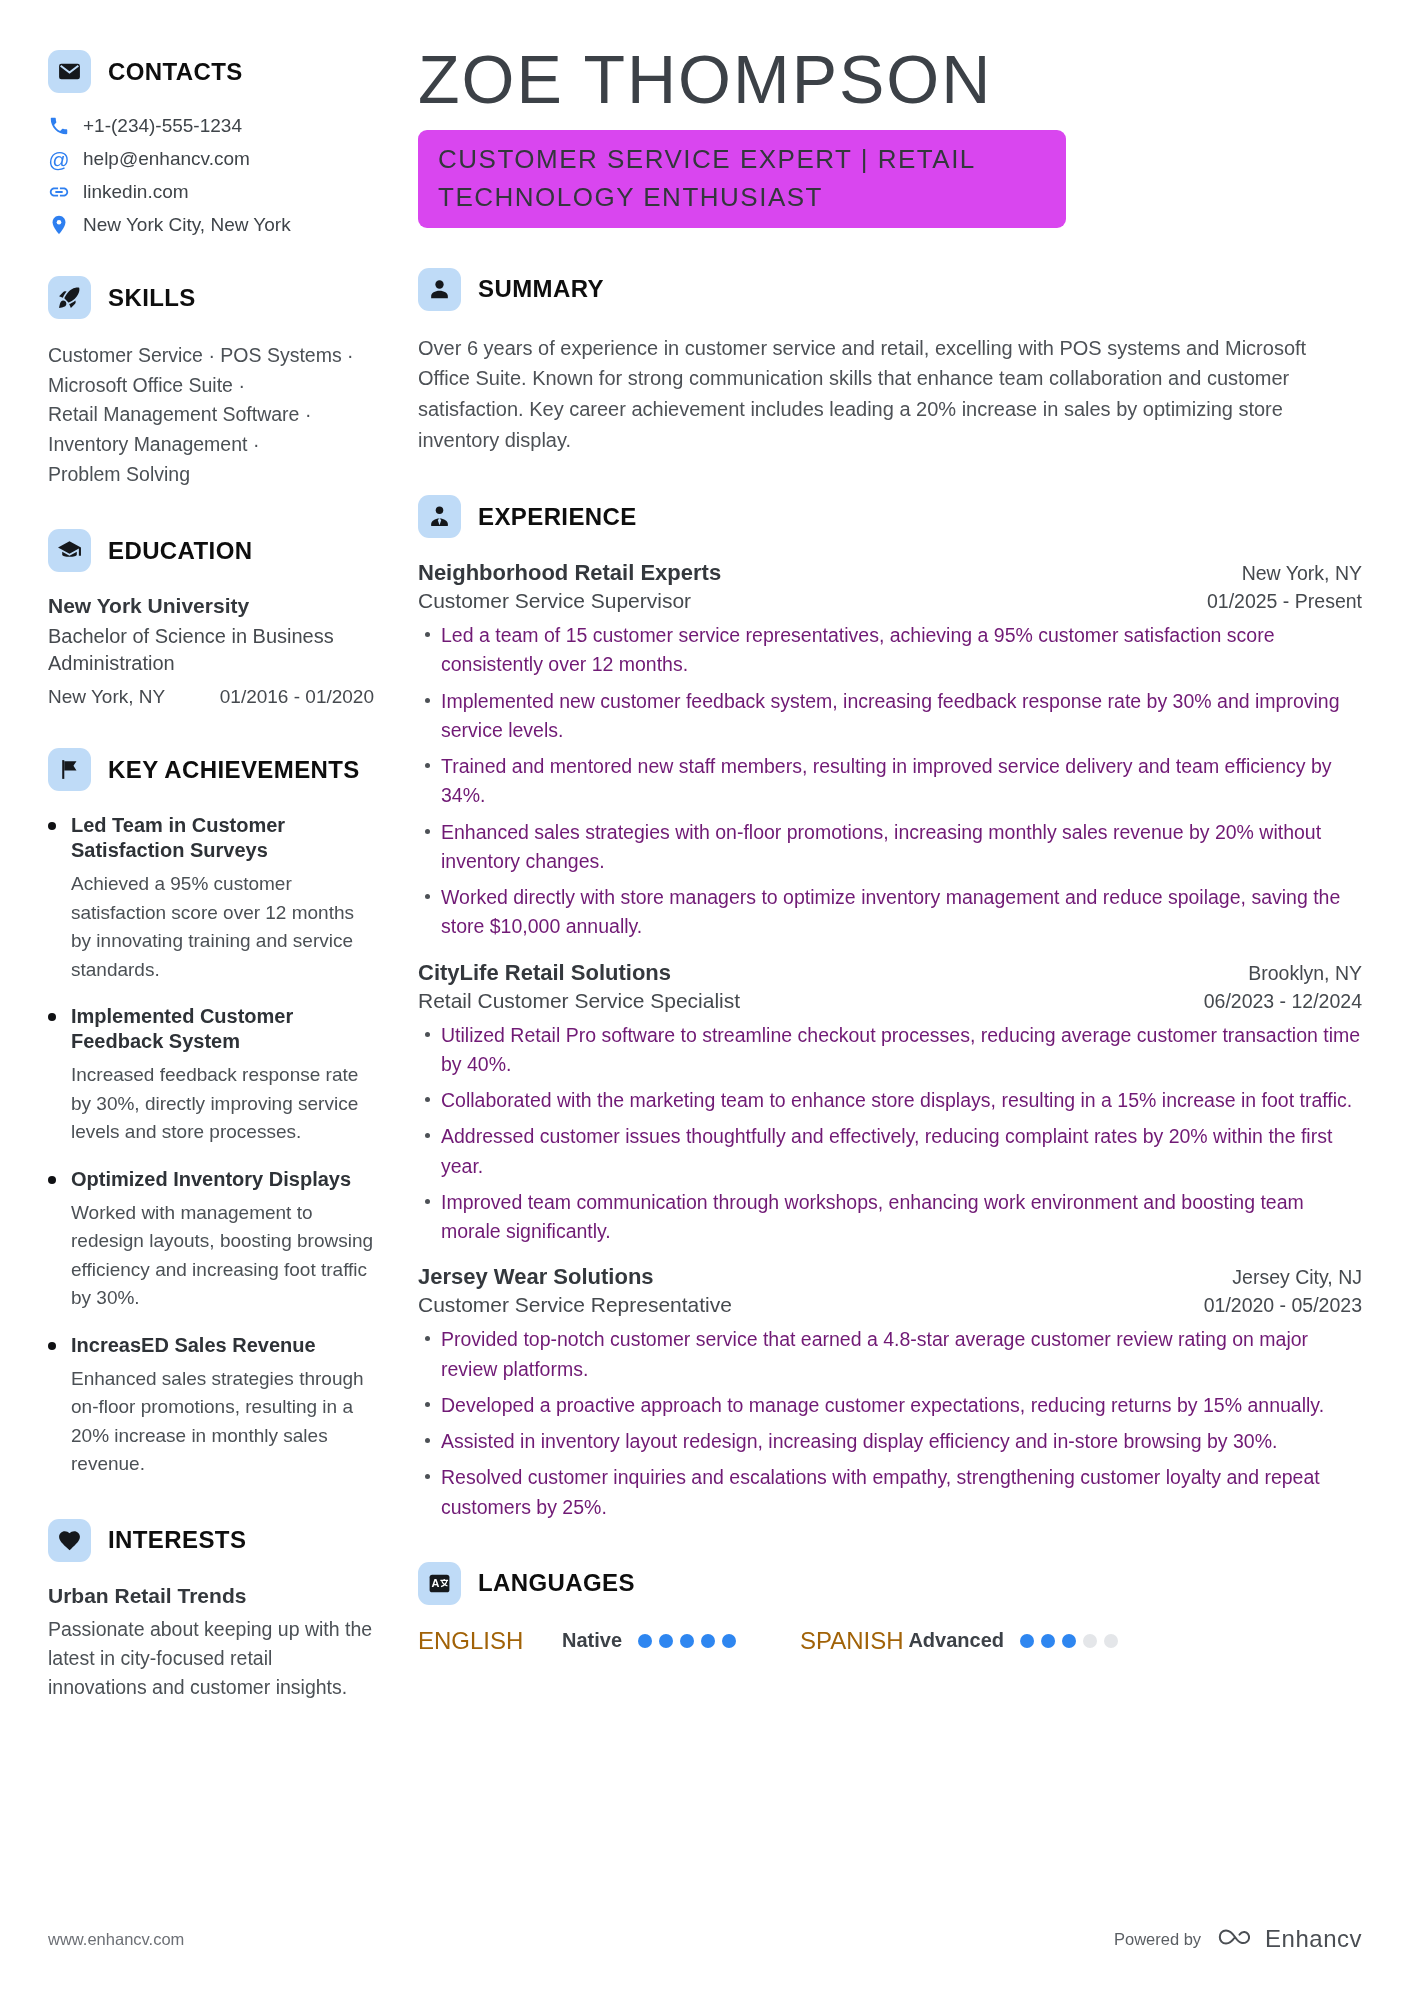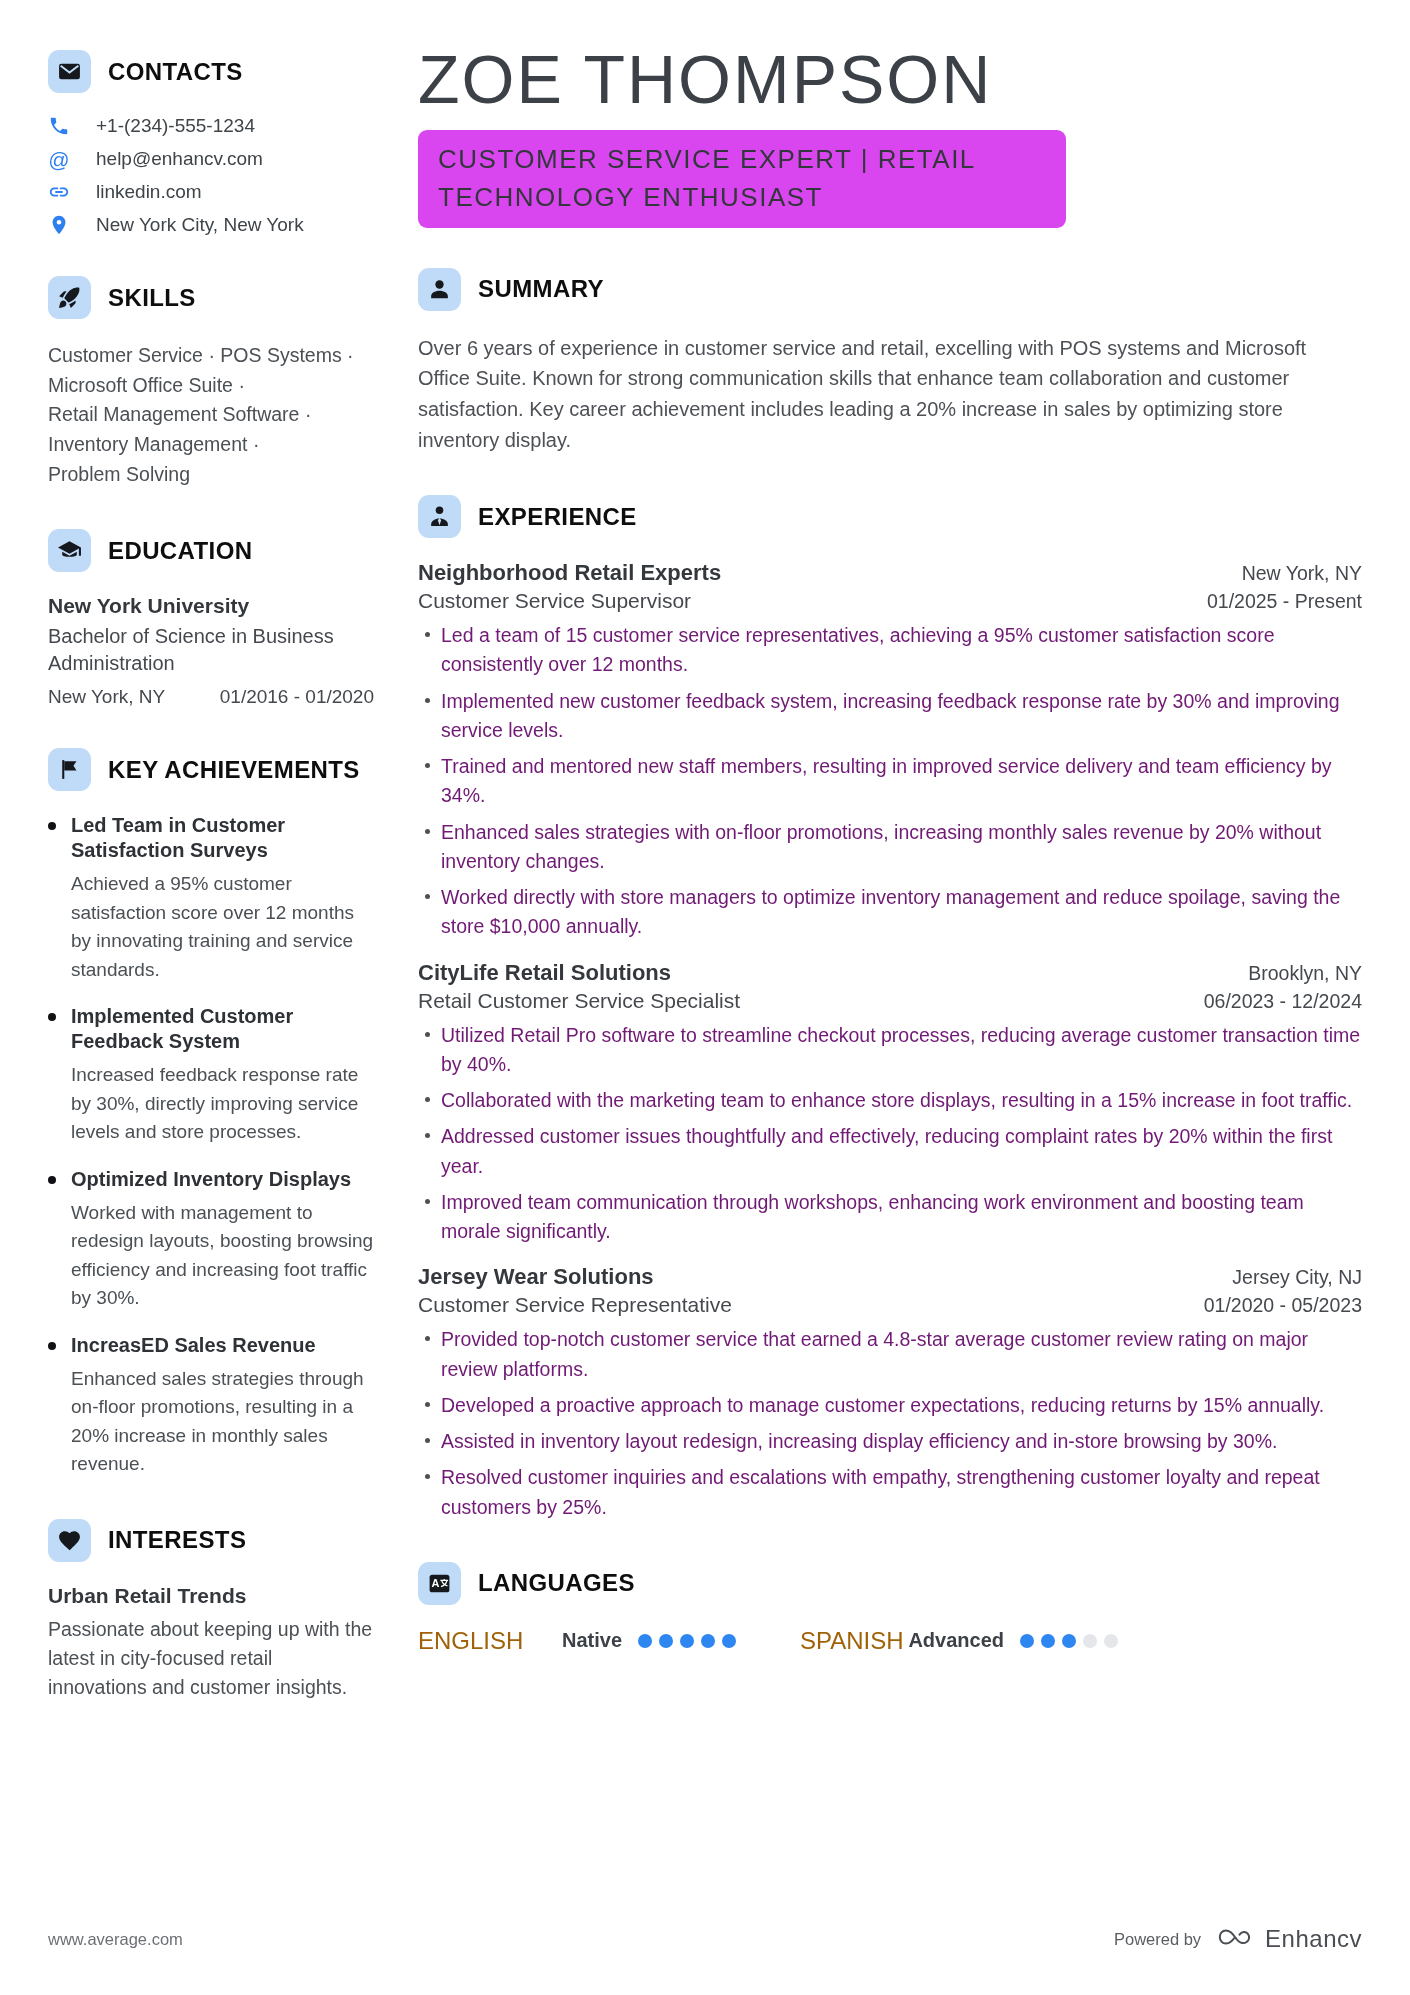--- a/index.html
+++ b/index.html
@@ -16,21 +16,21 @@
   .sec-head { display:flex; align-items:center; gap:17px; margin:40px 0 22px 0; }
   .sec-head.first { margin-top:6px; }
   .icon-badge {
     width:43px; height:43px; border-radius:11px; background:#bfdbf7;
     display:flex; align-items:center; justify-content:center; flex-shrink:0;
   }
   .icon-badge svg { width:25px; height:25px; display:block; }
   .sec-title { font-size:24px; font-weight:bold; color:#0e0e0e; letter-spacing:.4px; }
 
   
-  .contact-row { display:flex; align-items:flex-end; gap:26px; margin-bottom:11px; font-size:19px; color:#3f4449; }
+  .contact-row { display:flex; align-items:flex-end; gap:13px; margin-bottom:11px; font-size:19px; color:#3f4449; }
   .contact-row .cicon { width:22px; height:22px; flex-shrink:0; display:flex; align-items:center; justify-content:center; }
   .at-glyph { color:#2e7ff0; font-size:21px; line-height:1; }
 
   
   .skills-text { font-size:19.5px; color:#4b5055; line-height:1.52; }
   .skills-text .skill { display:inline-block; }
 
   
   .edu-school { font-size:21px; font-weight:bold; color:#34383d; margin-top:2px; }
   .edu-degree { font-size:20px; color:#45494e; line-height:1.35; margin:5px 0 9px 0; }
@@ -343,21 +343,21 @@
               <span class="dot"></span>
             </span>
         </span>
       </div>
     </div>
 
   </div>
 </div>
 
 <div class="footer">
-  <span class="footer-site">www.average.com</span>
+  <span class="footer-site">www.enhancv.com</span>
   <span class="footer-right">
     <span class="powered">Powered by</span>
     <span>
       <svg viewBox="0 0 36 22" width="36" height="22">
           <path d="M17 11 C14 15.5 11.5 17.5 8 17.5 C4.2 17.5 1.8 14.6 1.8 11 C1.8 7.4 4.2 4.5 8 4.5 C11.5 4.5 14 6.5 17 11 C19.5 14.8 21.5 16.6 24 17 C27.5 17.6 30.5 15.3 31 12.3 C31.5 9.3 29.5 6.4 26.5 6.1 C24.5 5.9 22.8 6.9 21.5 8.7" fill="none" stroke="#4a4e53" stroke-width="2" stroke-linecap="round"></path>
         </svg>
     </span>
     <span class="brand">Enhancv</span>
   </span>
 </div>

